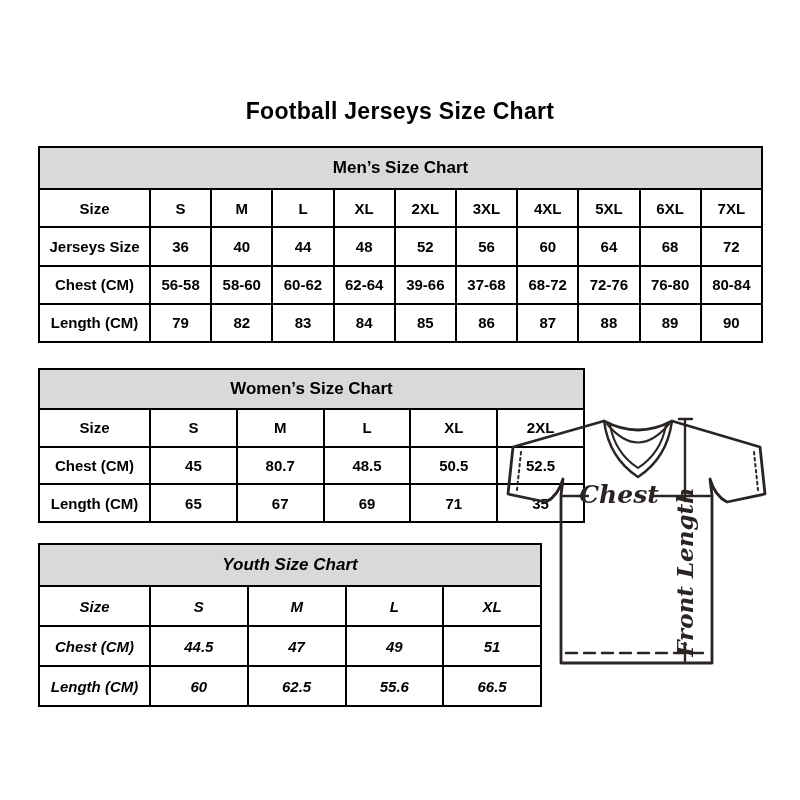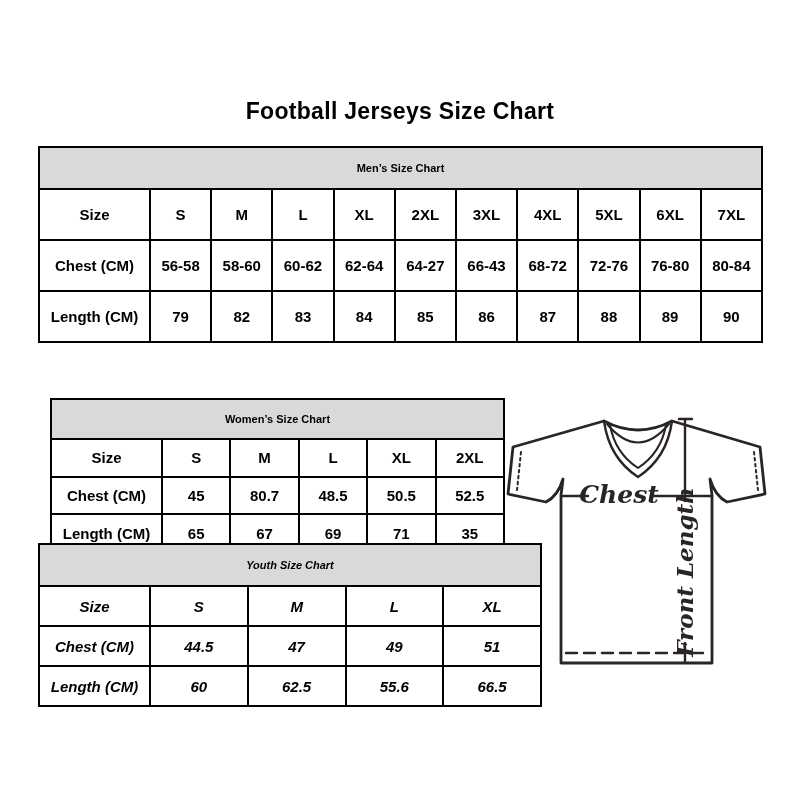--- a/index.html
+++ b/index.html
@@ -18,24 +18,24 @@
   }
 
   table.size-table {
     position:absolute; border-collapse:collapse; table-layout:fixed; background:#fff;
   }
   .size-table th, .size-table td {
     border:2px solid #000; text-align:center; vertical-align:middle;
     font-weight:bold; font-size:15px; color:#000; padding:0;
   }
   .size-table .table-title {
-    background:#d9d9d9; font-size:11px;text-align:center;
+    background:#d9d9d9; font-size:17px;text-align:center;
   }
   #mens-table   { left:38px; top:146px; width:725px; height:197px; }
-  #womens-table { left:50px; top:368px; width:455px; height:155px;margin-top:30px; }
+  #womens-table { left:38px; top:368px; width:547px; height:155px; }
   #youth-table  { left:38px; top:543px; width:504px; height:164px;font-style:italic; }
   #mens-table .table-title   { height:42px; }
   #womens-table .table-title { height:40px; }
   #youth-table .table-title  { height:42px; }
   col.label-col { width:111px; }
 
   .jersey-wrap { position:absolute; left:505px; top:400px; width:270px; height:270px; }
   .jersey-wrap svg { display:block; width:270px; height:270px; }
 </style>
 </head>
@@ -63,27 +63,40 @@
         <td>L</td>
         <td>XL</td>
         <td>2XL</td>
         <td>3XL</td>
         <td>4XL</td>
         <td>5XL</td>
         <td>6XL</td>
         <td>7XL</td>
       </tr>
       <tr>
+        <td>Jerseys Size</td>
+        <td>36</td>
+        <td>40</td>
+        <td>44</td>
+        <td>48</td>
+        <td>52</td>
+        <td>56</td>
+        <td>60</td>
+        <td>64</td>
+        <td>68</td>
+        <td>72</td>
+      </tr>
+      <tr>
         <td>Chest (CM)</td>
         <td>56-58</td>
         <td>58-60</td>
         <td>60-62</td>
         <td>62-64</td>
-        <td>64-27</td>
-        <td>66-43</td>
+        <td>39-66</td>
+        <td>37-68</td>
         <td>68-72</td>
         <td>72-76</td>
         <td>76-80</td>
         <td>80-84</td>
       </tr>
       <tr>
         <td>Length (CM)</td>
         <td>79</td>
         <td>82</td>
         <td>83</td>

